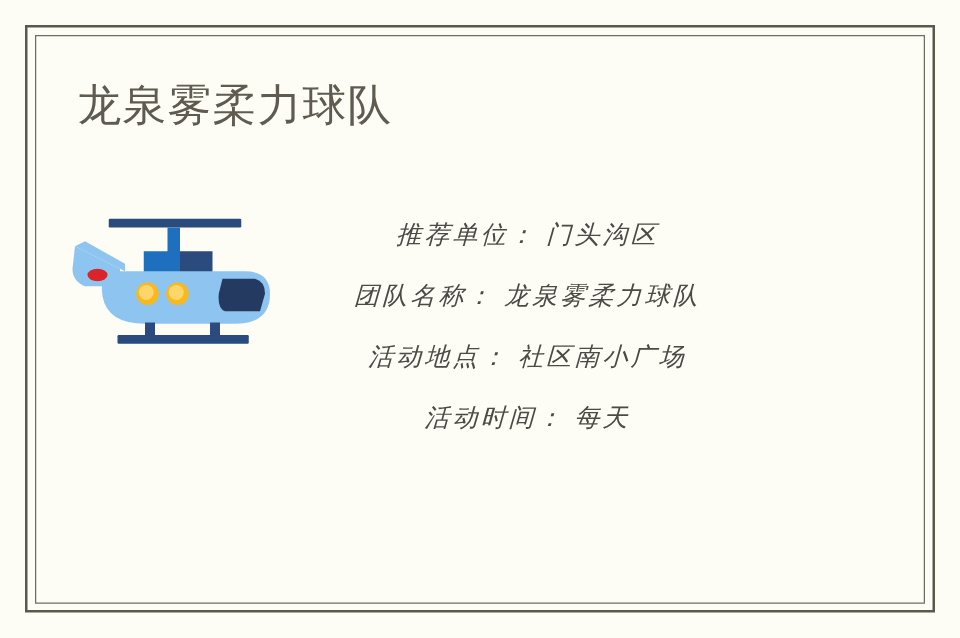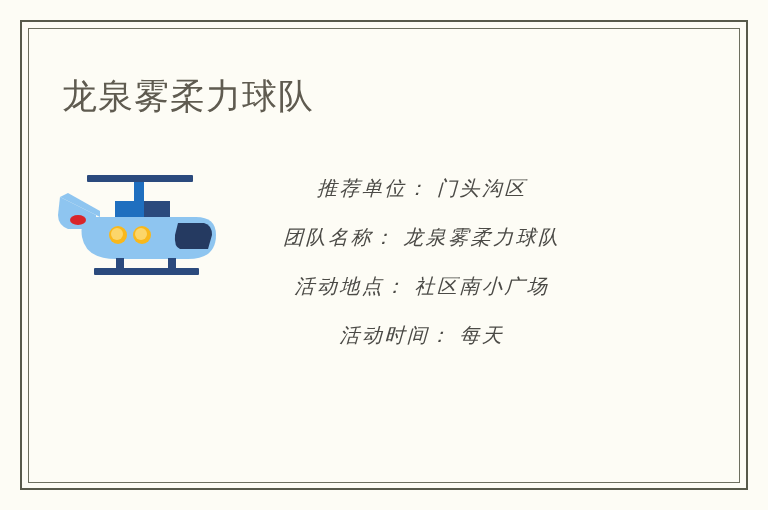--- a/index.html
+++ b/index.html
@@ -36,21 +36,21 @@
     left: 28px;
     top: 28px;
     width: 712px;
     height: 455px;
     box-sizing: border-box;
     border: 1px solid #6d6f5f;
   }
   .title {
     position: absolute;
     left: 62px;
-    top: 74px;
+    top: 63px;
     font-size: 35px;
     line-height: 44px;
     letter-spacing: 1px;
     color: #5f5b50;
     white-space: nowrap;
     font-weight: 400;
   }
   
   .heli-wrap {
     position: absolute;

